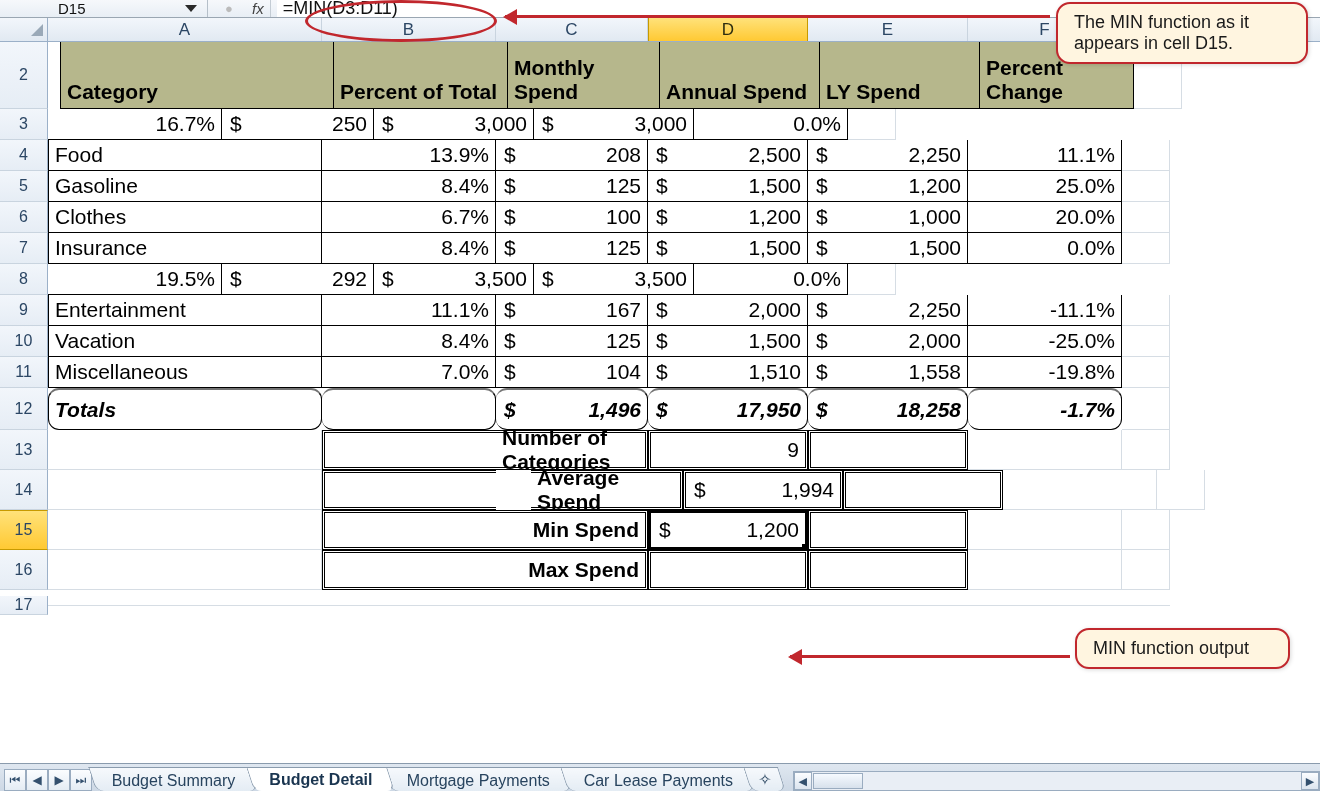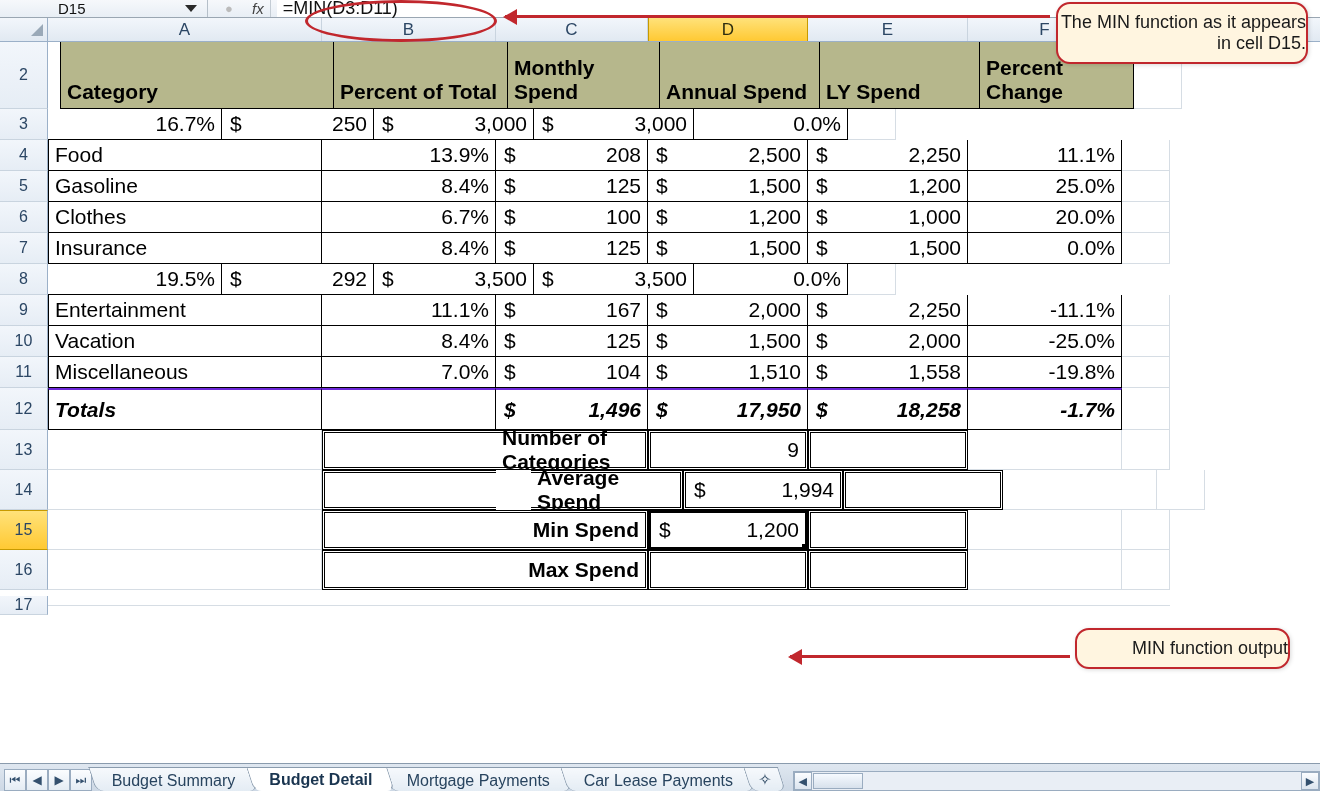--- a/index.html
+++ b/index.html
@@ -149,21 +149,21 @@
     background:#b6b78c;
     font-weight:bold;
     border-right:1px solid #000;
     border-bottom:1px solid #000;
     align-items:flex-end;
     padding-bottom:4px;
   }
   .cell.hd.first { border-left:1px solid #000;margin-left:12px;}
   .cell.tblL { border-left:1px solid #000; border-right:1px solid #000; border-bottom:1px solid #000;}
   .cell.tbl  { border-right:1px solid #000; border-bottom:1px solid #000;}
-  .cell.totals { font-weight:bold; font-style:italic; border-top:2px solid #6d28d9;}
+  .cell.totals { font-weight:bold; font-style:italic; border-top:2px solid #737373;border-radius:11px;}
   .cell.right { justify-content:flex-end; }
   .curr { display:flex; width:100%; justify-content:space-between;}
   .curr .sym{padding-left:2px;}
   .summary-label { font-weight:bold; justify-content:flex-end;}
   .cell.db { border:3px double #000; }
   .cell.sel {
     outline: 3px solid #000;
     outline-offset: -2px;
     position:relative;
   }
@@ -216,24 +216,24 @@
     display:flex;align-items:center;
   }
   .hscroll .btn{width:18px;height:18px;border:1px solid #9aacc0;background:linear-gradient(#fbfdff,#dce5ef);display:flex;align-items:center;justify-content:center;font-size:11px;color:#33506e;}
   .hscroll .thumb{width:50px;height:16px;margin-left:1px;border:1px solid #9aacc0;background:linear-gradient(#f6faff,#d7e1ec);}
   
   .callout {
     position:absolute;
     background:#fff5e0;
     border:2px solid #c1272d;
     border-radius:14px;
-    padding:8px 0;
+    padding:8px 16px;
     font-size:18px;
     color:#1a1a1a;
-    text-align:right;
+    text-align:left;
     z-index:20;
     box-shadow: 1px 1px 4px rgba(0,0,0,0.15);
   }
   .arrow-line{
     position:absolute;background:#c1272d;height:3px;z-index:19;
   }
   .arrow-line::before{
     content:'';position:absolute;left:-2px;top:-6px;
     border-right:14px solid #c1272d;
     border-top:8px solid transparent;

